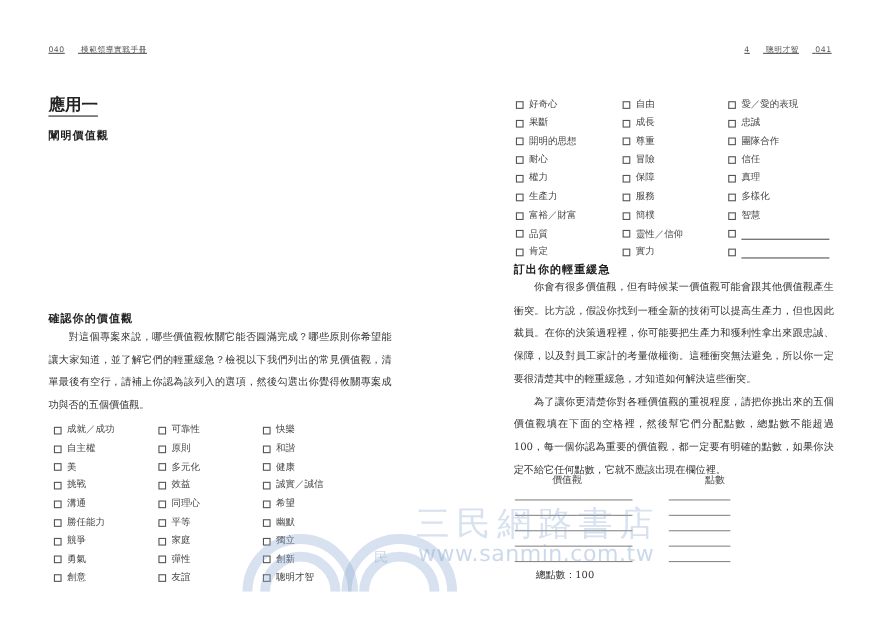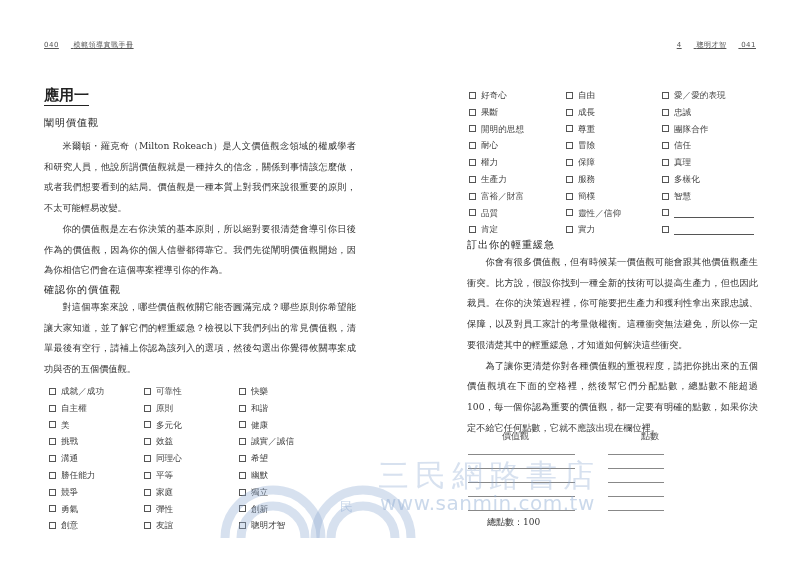--- a/index.html
+++ b/index.html
@@ -11,21 +11,21 @@
   .left { left:0; width:400px; }
   .right { left:400px; width:400px; }
   .runhead { position:absolute; top:40px; font-size:7px; color:#555; font-family:"DejaVu Sans", sans-serif; letter-spacing:0.5px;text-decoration:underline; }
   .runhead span { margin-right:12px; }
   .left .runhead { left:44px; }
   .right .runhead { right:44px; }
   .section-title {
     position:absolute; left:44px; top:86px; font-size:15px; font-weight:bold;
     font-family:"DejaVu Sans", sans-serif; color:#222; border-bottom:1.5px solid #222; padding-bottom:1px; line-height:18px;
   }
-  .subhead { position:absolute; font-size:10px; font-weight:normal; color:#222; font-family:"DejaVu Serif", serif; letter-spacing:1px; }
+  .subhead { position:absolute; font-size:10px; font-weight:bold; color:#222; font-family:"DejaVu Serif", serif; letter-spacing:1px; }
   .para { position:absolute; font-size:9.2px; line-height:20.7px; color:#333; text-align:justify; }
   .para p { margin:0; text-indent:2em; }
   .checklist { position:absolute; font-family:"DejaVu Sans", sans-serif; font-size:8.6px; color:#444; }
   .col { position:absolute; top:0; }
   .item { height:16.8px; line-height:16.8px; white-space:nowrap; display:flex; align-items:center; }
   .box { display:inline-block; width:7px; height:7px; border:1px solid #555; margin-right:5px; box-sizing:border-box; }
   .blank { display:inline-block; width:80px; border-bottom:1px solid #555; height:9px; }
   .table-head { position:absolute; font-size:9px; color:#444;margin-left:32px; }
   .line { position:absolute; border-top:1px solid #888; }
   .total { position:absolute; font-size:9px; color:#333; }
@@ -40,24 +40,20 @@
 <div class="page left">
   <div class="runhead">
     <span>040</span>
     <span>模範領導實戰手冊</span>
   </div>
 
   <div class="section-title">應用一</div>
 
   <div class="subhead" style="left:44px; top:116px;">闡明價值觀</div>
 
-  <div class="para" style="left:44px; top:136px; width:312px;">
-    <p>米爾頓・羅克奇（Milton Rokeach）是人文價值觀念領域的權威學者和研究人員，他說所謂價值觀就是一種持久的信念，關係到事情該怎麼做，或者我們想要看到的結局。價值觀是一種本質上對我們來說很重要的原則，不太可能輕易改變。</p>
-    <p>你的價值觀是左右你決策的基本原則，所以絕對要很清楚會導引你日後作為的價值觀，因為你的個人信譽都得靠它。我們先從闡明價值觀開始，因為你相信它們會在這個專案裡導引你的作為。</p>
-  </div>
 
   <div class="subhead" style="left:44px; top:283px;">確認你的價值觀</div>
 
   <div class="para" style="left:44px; top:297px; width:312px;">
     <p>對這個專案來說，哪些價值觀攸關它能否圓滿完成？哪些原則你希望能讓大家知道，並了解它們的輕重緩急？檢視以下我們列出的常見價值觀，清單最後有空行，請補上你認為該列入的選項，然後勾選出你覺得攸關專案成功與否的五個價值觀。</p>
   </div>
 
   <div class="checklist" style="left:49px; top:383px; width:330px; height:155px;">
     <div class="col" style="left:0;">
       <div class="item">

